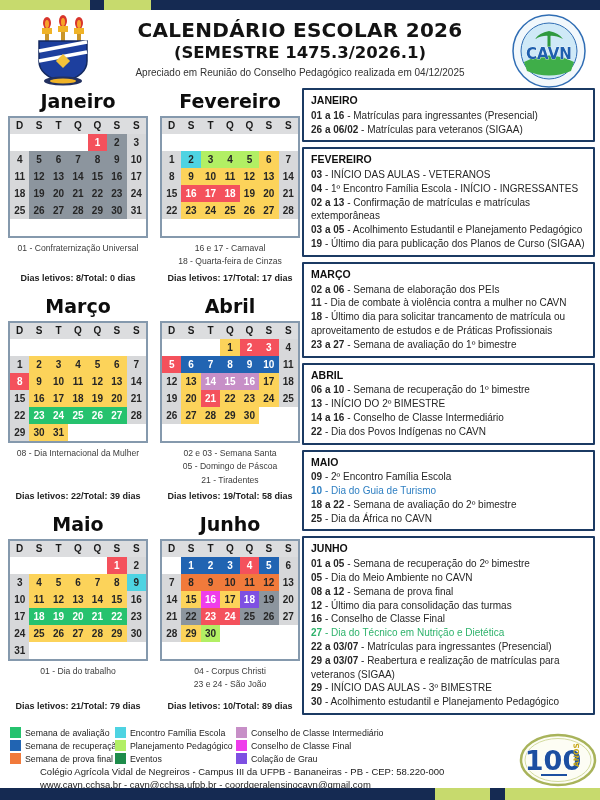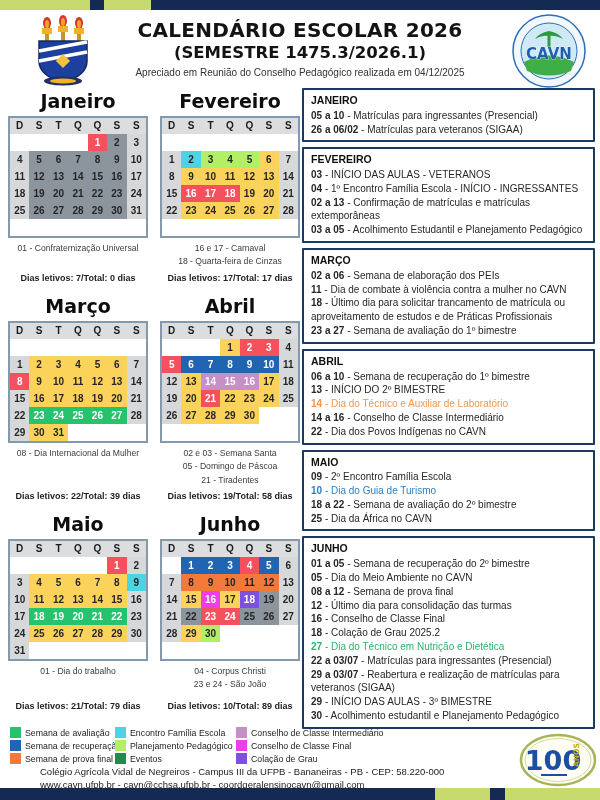--- a/index.html
+++ b/index.html
@@ -147,21 +147,21 @@
           <div class="cal-d"></div>
           <div class="cal-d"></div>
           <div class="cal-d"></div>
           <div class="cal-d"></div>
           <div class="cal-d"></div>
           <div class="cal-d"></div>
         </div>
         <div class="notes">
           <div>01 - Confraternização Universal</div>
         </div>
-        <div class="stats">Dias letivos: 7/Total: 0 dias</div>
+        <div class="stats">Dias letivos: 8/Total: 0 dias</div>
       </div>
       <div class="month">
         <div class="month-title">Fevereiro</div>
         <div class="cal">
           <div class="cal-h">D</div>
           <div class="cal-h">S</div>
           <div class="cal-h">T</div>
           <div class="cal-h">Q</div>
           <div class="cal-h">Q</div>
           <div class="cal-h">S</div>
@@ -448,60 +448,59 @@
           <div>04 - Corpus Christi</div>
           <div>23 e 24 - São João</div>
         </div>
         <div class="stats">Dias letivos: 10/Total: 89 dias</div>
       </div>
     </div>
 
   <aside class="agenda">
       <div class="agenda-box">
         <div class="agenda-title">JANEIRO</div>
-        <div class="agenda-item"><b>05 a 10</b> - Matrículas para ingressantes (Presencial)</div>
+        <div class="agenda-item"><b>01 a 16</b> - Matrículas para ingressantes (Presencial)</div>
         <div class="agenda-item"><b>26 a 06/02</b> - Matrículas para veteranos (SIGAA)</div>
       </div>
       <div class="agenda-box">
         <div class="agenda-title">FEVEREIRO</div>
         <div class="agenda-item"><b>03</b> - INÍCIO DAS AULAS - VETERANOS</div>
         <div class="agenda-item"><b>04</b> - 1º Encontro Família Escola - INÍCIO - INGRESSANTES</div>
         <div class="agenda-item"><b>02 a 13</b> - Confirmação de matrículas e matrículas extemporâneas</div>
         <div class="agenda-item"><b>03 a 05</b> - Acolhimento Estudantil e Planejamento Pedagógico</div>
+        <div class="agenda-item"><b>19</b> - Último dia para publicação dos Planos de Curso (SIGAA)</div>
       </div>
       <div class="agenda-box">
         <div class="agenda-title">MARÇO</div>
         <div class="agenda-item"><b>02 a 06</b> - Semana de elaboração dos PEIs</div>
         <div class="agenda-item"><b>11</b> - Dia de combate à violência contra a mulher no CAVN</div>
         <div class="agenda-item"><b>18</b> - Último dia para solicitar trancamento de matrícula ou aproveitamento de estudos e de Práticas Profissionais</div>
         <div class="agenda-item"><b>23 a 27</b> - Semana de avaliação do 1º bimestre</div>
       </div>
       <div class="agenda-box">
         <div class="agenda-title">ABRIL</div>
         <div class="agenda-item"><b>06 a 10</b> - Semana de recuperação do 1º bimestre</div>
         <div class="agenda-item"><b>13</b> - INÍCIO DO 2º BIMESTRE</div>
-        <div class="agenda-item" style="color: rgb(240, 150, 78);"><b>14</b> - Dia do Técnico e Auxiliar de Laboratório</div>
         <div class="agenda-item"><b>14 a 16</b> - Conselho de Classe Intermediário</div>
         <div class="agenda-item"><b>22</b> - Dia dos Povos Indígenas no CAVN</div>
       </div>
       <div class="agenda-box">
         <div class="agenda-title">MAIO</div>
         <div class="agenda-item"><b>09</b> - 2º Encontro Família Escola</div>
         <div class="agenda-item" style="color: rgb(46, 127, 194);"><b>10</b> - Dia do Guia de Turismo</div>
         <div class="agenda-item"><b>18 a 22</b> - Semana de avaliação do 2º bimestre</div>
         <div class="agenda-item"><b>25</b> - Dia da África no CAVN</div>
       </div>
       <div class="agenda-box">
         <div class="agenda-title">JUNHO</div>
         <div class="agenda-item"><b>01 a 05</b> - Semana de recuperação do 2º bimestre</div>
         <div class="agenda-item"><b>05</b> - Dia do Meio Ambiente no CAVN</div>
         <div class="agenda-item"><b>08 a 12</b> - Semana de prova final</div>
         <div class="agenda-item"><b>12</b> - Último dia para consolidação das turmas</div>
         <div class="agenda-item"><b>16</b> - Conselho de Classe Final</div>
-        <div class="agenda-item"><b>18</b> - Colação de Grau 2025.2</div>
         <div class="agenda-item" style="color: rgb(46, 178, 107);"><b>27</b> - Dia do Técnico em Nutrição e Dietética</div>
         <div class="agenda-item"><b>22 a 03/07</b> - Matrículas para ingressantes (Presencial)</div>
         <div class="agenda-item"><b>29 a 03/07</b> - Reabertura e realização de matrículas para veteranos (SIGAA)</div>
         <div class="agenda-item"><b>29</b> - INÍCIO DAS AULAS - 3º BIMESTRE</div>
         <div class="agenda-item"><b>30</b> - Acolhimento estudantil e Planejamento Pedagógico</div>
       </div>
     </aside>
 
   <div class="legend">
       <div class="legend-col">
@@ -543,21 +542,21 @@
         </div>
         <div class="legend-row">
           <span class="swatch" style="background: rgb(126, 80, 226);"></span>
           <span class="legend-label">Colação de Grau</span>
         </div>
       </div>
     </div>
 
   <div class="footer">
     <div>Colégio Agrícola Vidal de Negreiros - Campus III da UFPB - Bananeiras - PB - CEP: 58.220-000</div>
-    <div>www.cavn.ufpb.br - cavn@cchsa.ufpb.br - coordgeralensinocavn@gmail.com</div>
+    <div>www.cavn.cchsa.br - cavn@cchsa.ufpb.br - coordgeralensinocavn@gmail.com</div>
   </div>
 
   <svg class="anniv" width="78" height="54" viewBox="0 0 78 54">
     <ellipse cx="39" cy="27" rx="37" ry="25" fill="#fdfdf4" stroke="#a8b35a" stroke-width="2.5"></ellipse>
     <ellipse cx="39" cy="27" rx="33" ry="21.5" fill="none" stroke="#d3dba0" stroke-width="1"></ellipse>
     <text x="34" y="37" text-anchor="middle" font-family="DejaVu Sans, sans-serif" font-size="27" font-weight="bold" fill="#1c4fa1" stroke="#ffffff" stroke-width="1" paint-order="stroke">100</text>
     <text x="60" y="34" font-family="DejaVu Sans, sans-serif" font-size="7.5" font-weight="bold" fill="#c9a91c" transform="rotate(-90 60 34)">ANOS</text>
     <rect x="22" y="41" width="26" height="2" fill="#1c4fa1"></rect>
   </svg>
 

